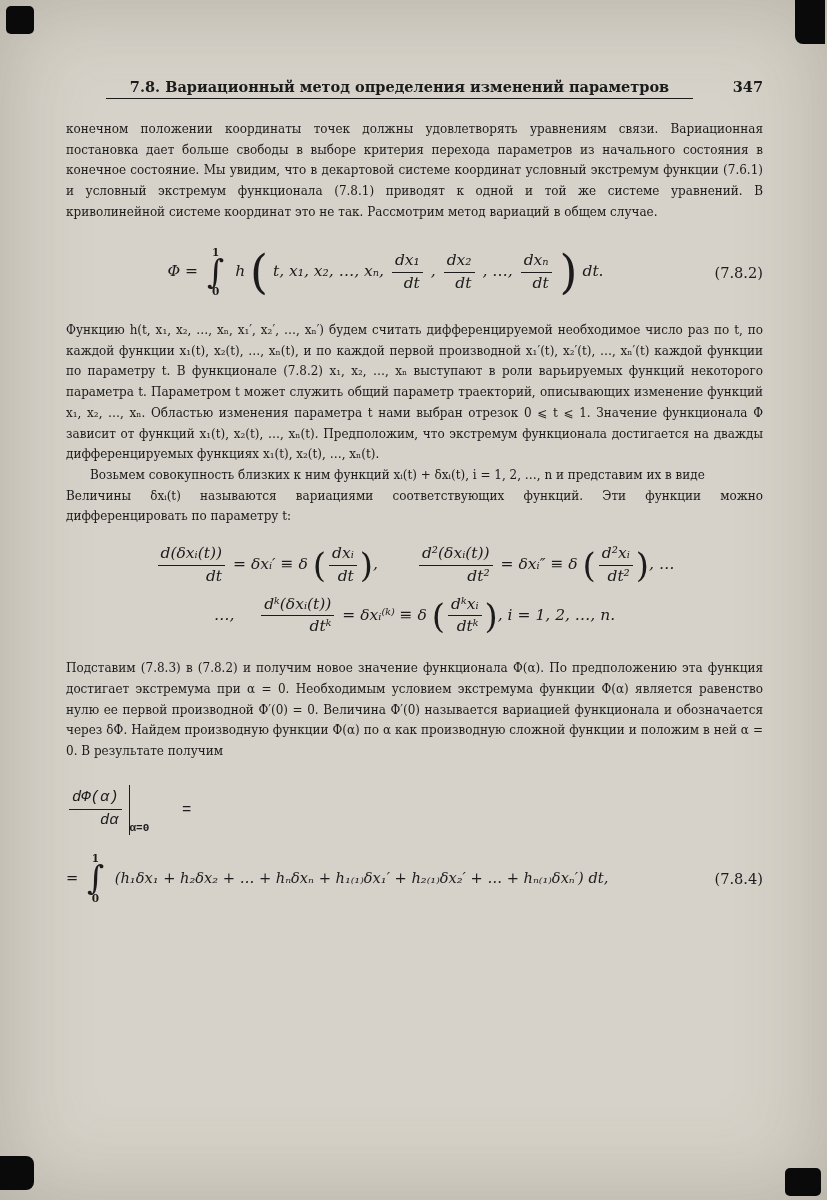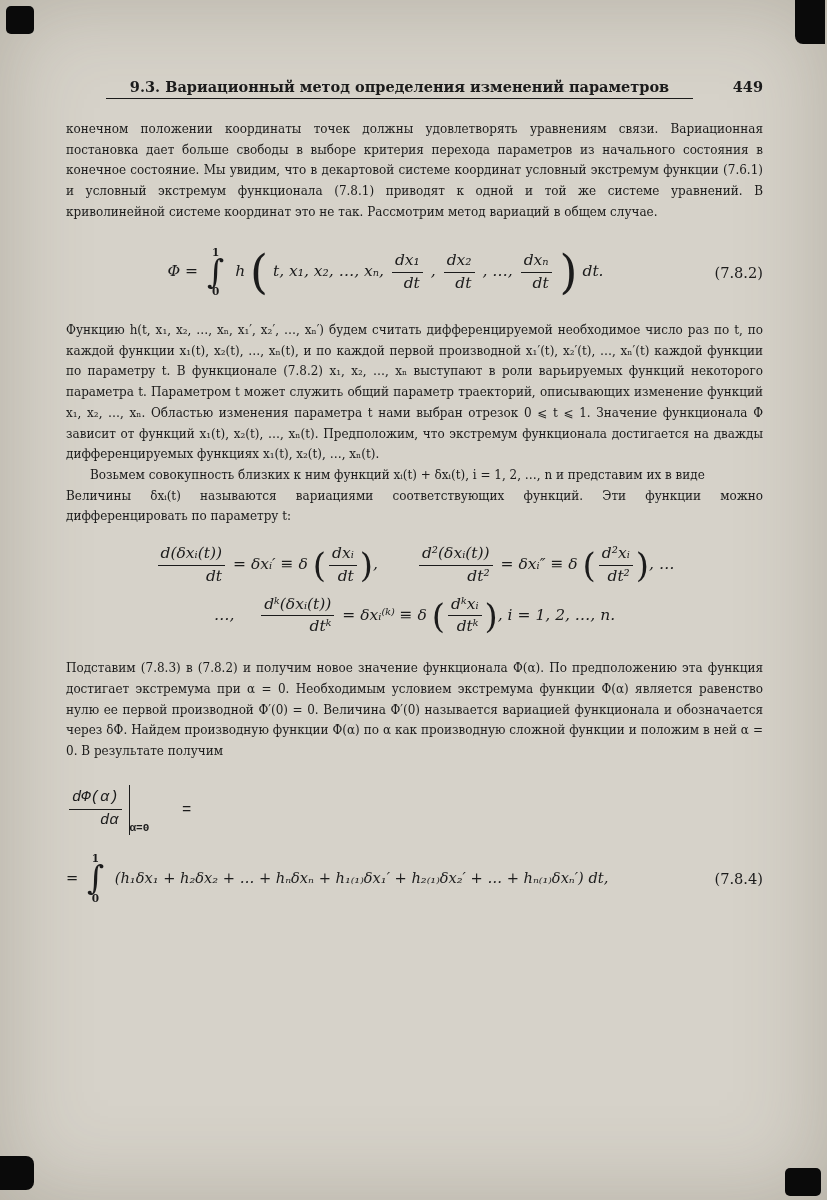--- a/index.html
+++ b/index.html
@@ -75,22 +75,22 @@
 <body>
 
 <div class="page">
 
   <div class="corner tl"></div>
   <div class="corner tr"></div>
   <div class="corner bl"></div>
   <div class="corner br"></div>
 
   <div class="header">
-    <span class="section">9.3.  Вариационный метод определения изменений параметров</span>
-    <span class="pnum">449</span>
+    <span class="section">7.8.  Вариационный метод определения изменений параметров</span>
+    <span class="pnum">347</span>
   </div>
 
   <p class="body">конечном положении координаты точек должны удовлетворять уравнениям связи. Вариационная постановка дает больше свободы в выборе критерия перехода параметров из начального состояния в конечное состояние. Мы увидим, что в декартовой системе координат условный экстремум функции (7.6.1) и условный экстремум функционала (7.8.1) приводят к одной и той же системе уравнений. В криволинейной системе координат это не так. Рассмотрим метод вариаций в общем случае.</p>
 
 
   <div class="eqrow" style="margin:24px 0 22px;">
     <div class="eqbody">
       <span class="math">
         <span>Φ =</span>
         <span class="integral">

